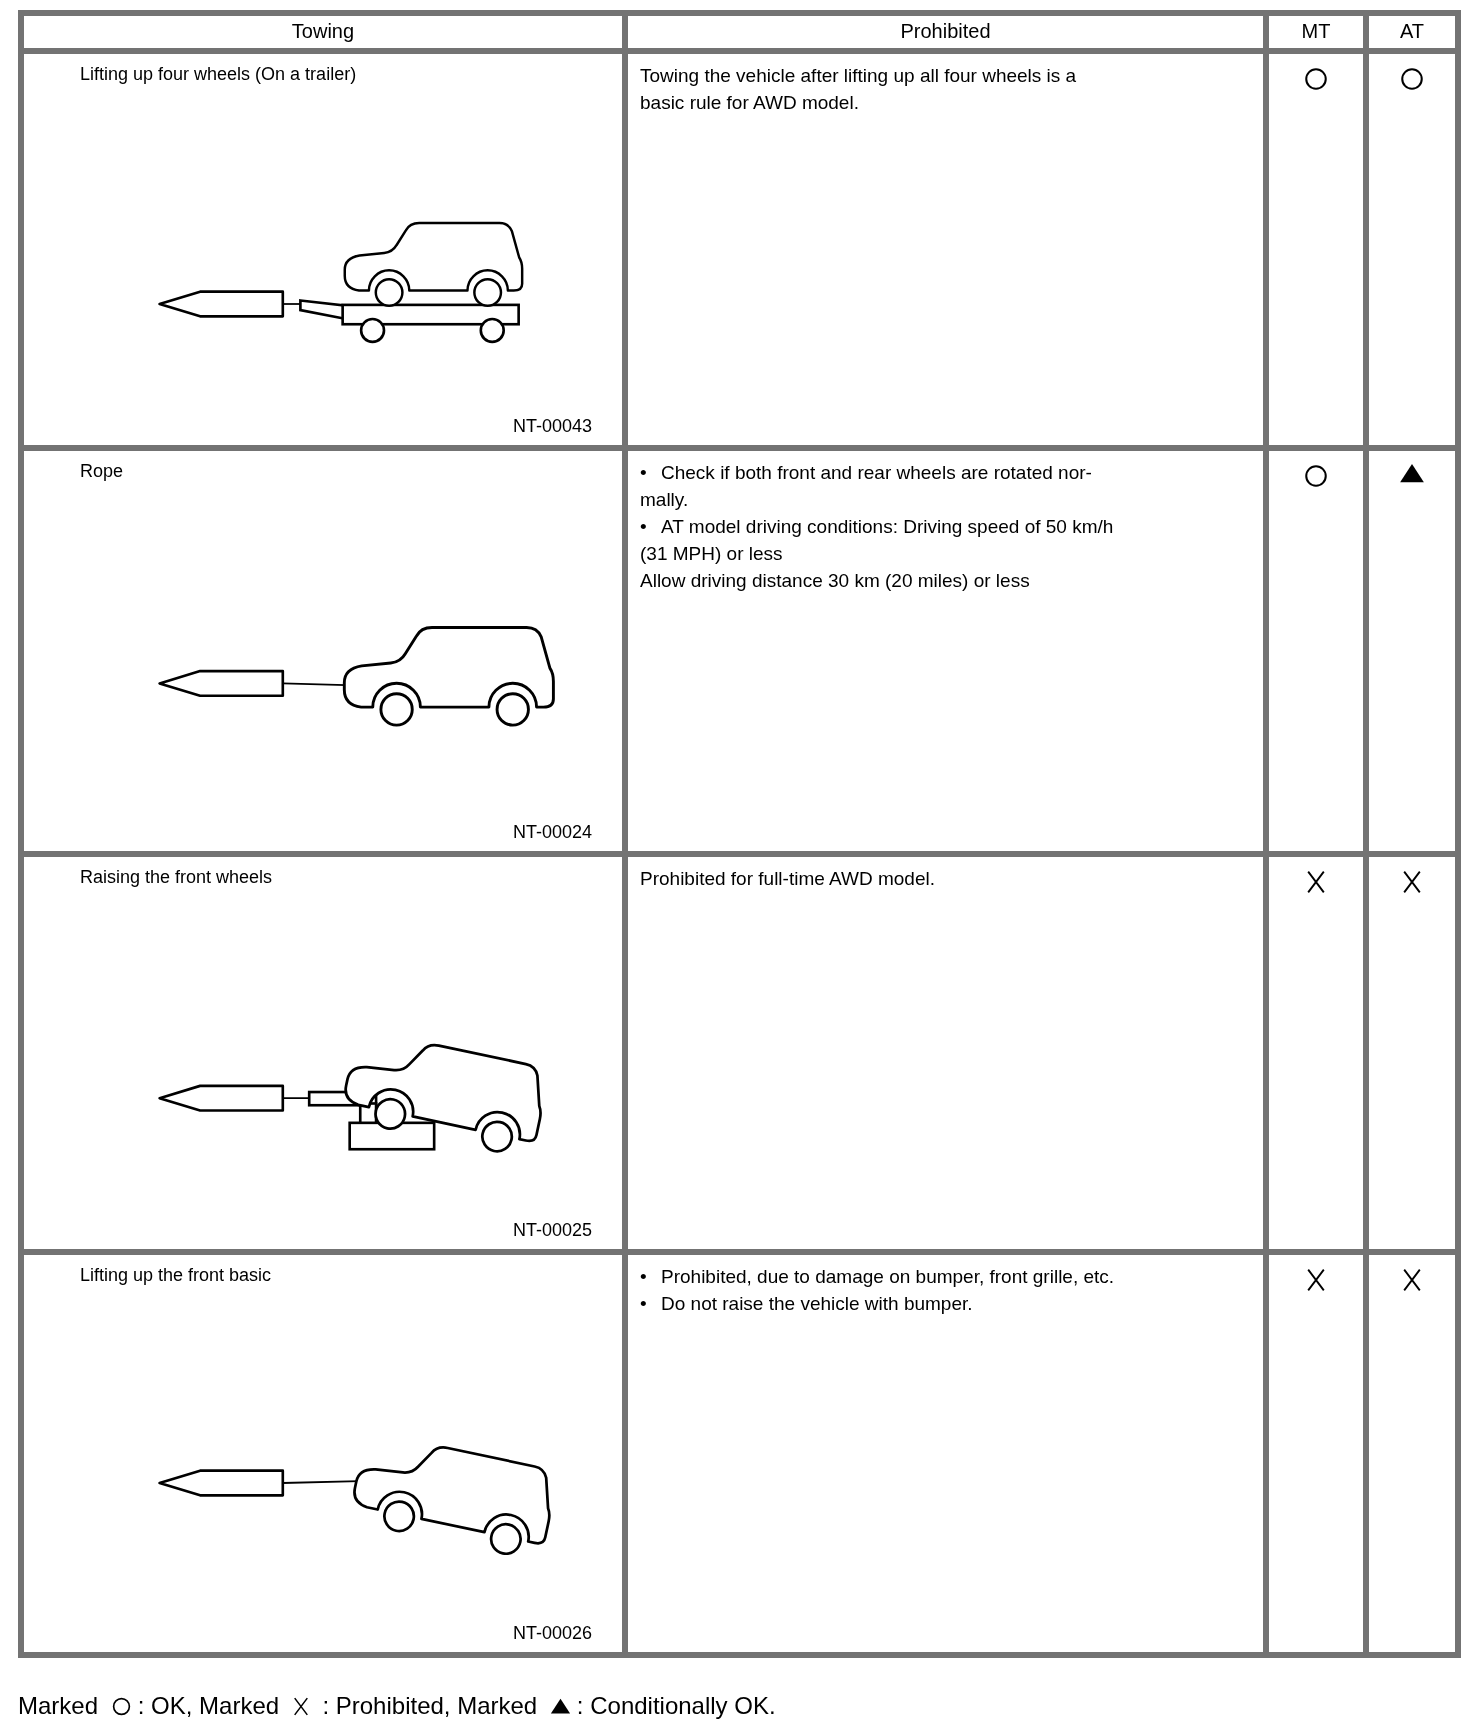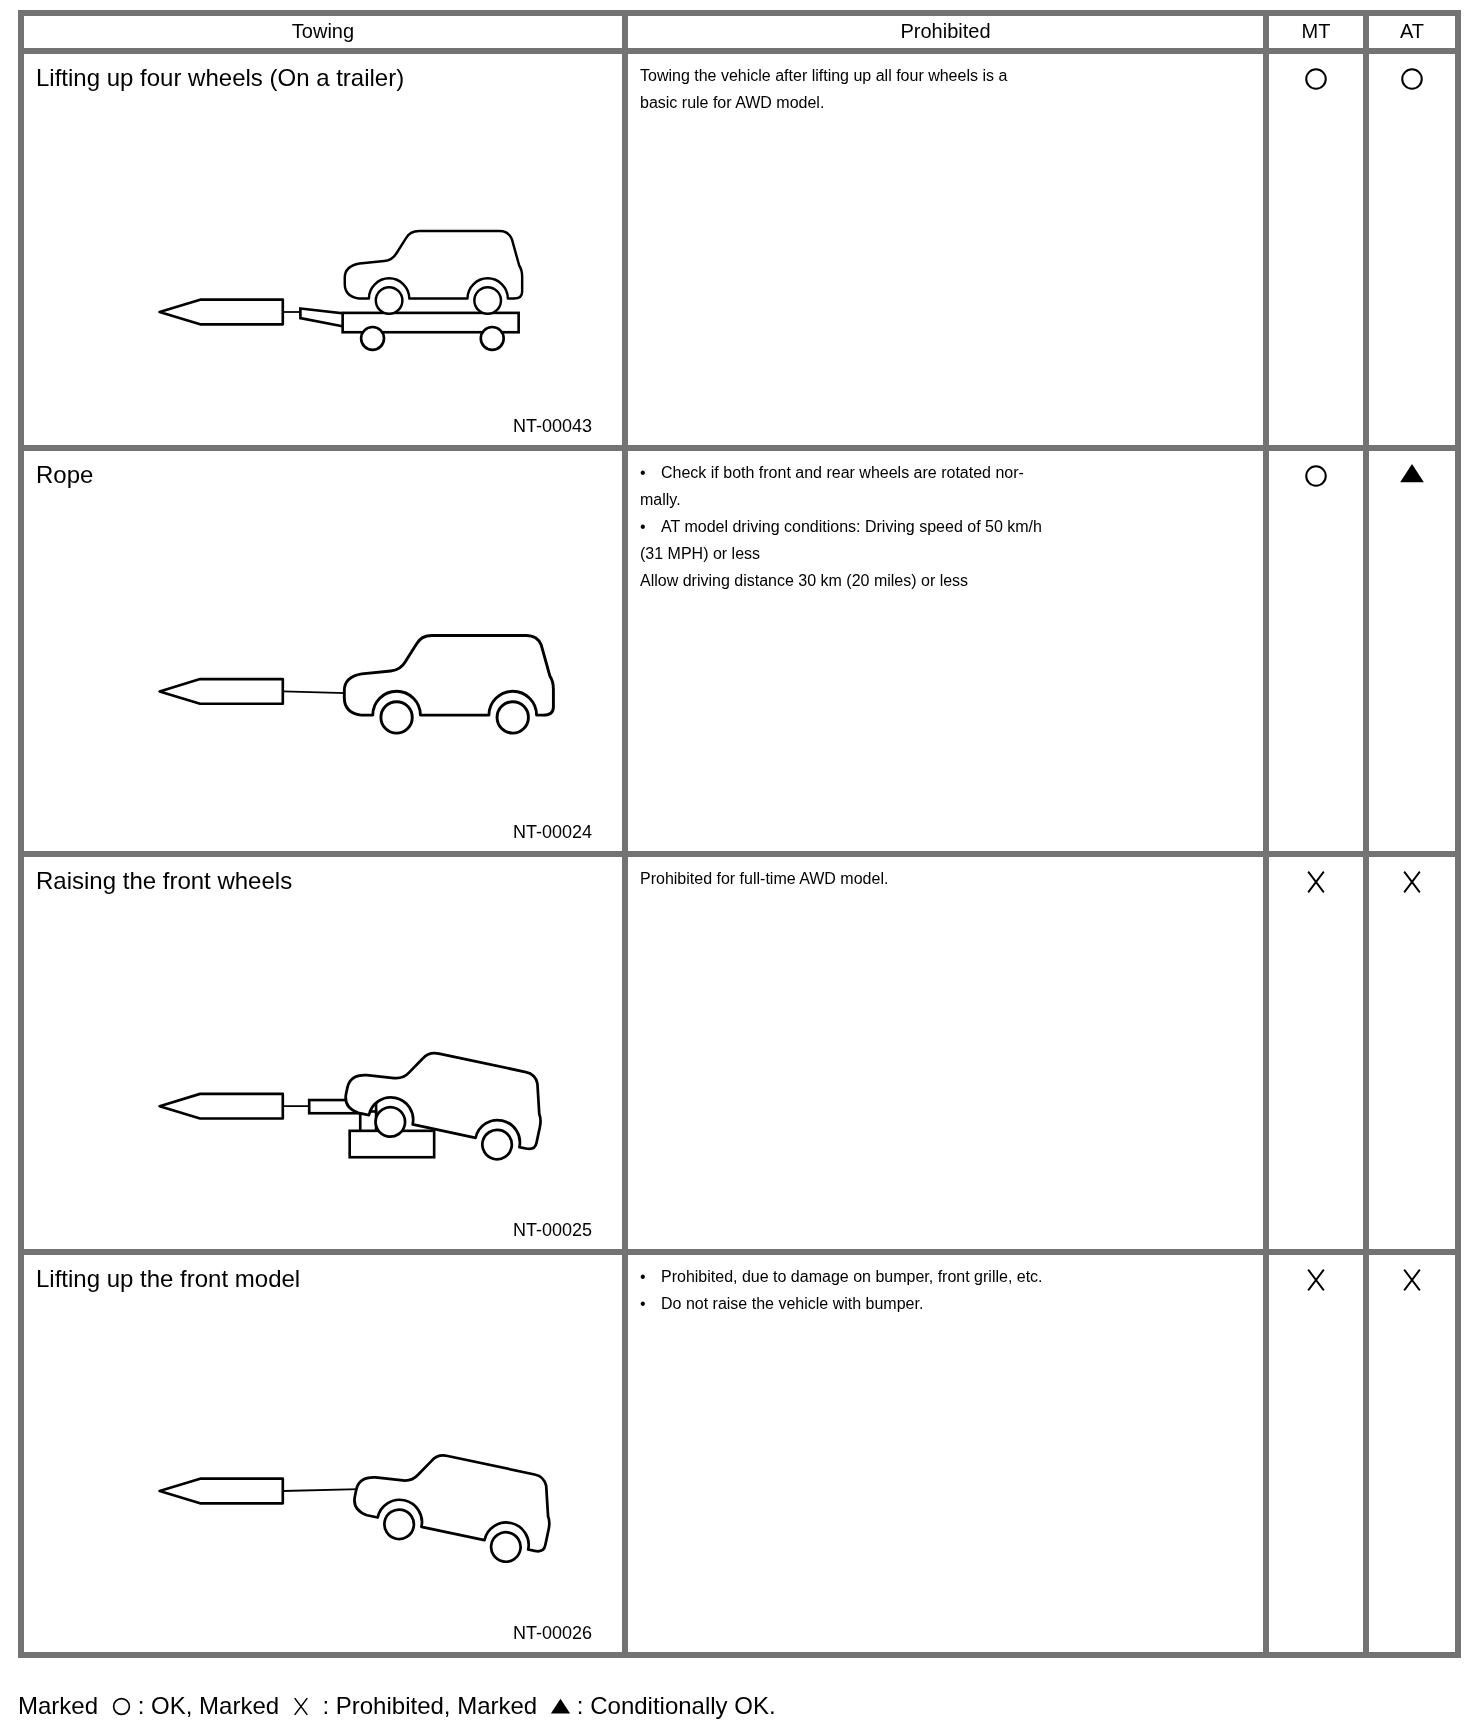--- a/index.html
+++ b/index.html
@@ -13,26 +13,26 @@
     margin:10px 0 0 18px;width:1437px;
   }
   .tow th,.tow td{border:6px solid #737373;vertical-align:top;padding:0;}
   .tow thead tr{height:38px;}
   .tow thead th{font-size:20px;font-weight:400;text-align:center;padding:4px 0 2px 0;}
   .tow tbody tr:nth-child(1){height:397px;}
   .tow tbody tr:nth-child(2){height:406px;}
   .tow tbody tr:nth-child(3){height:398px;}
   .tow tbody tr:nth-child(4){height:403px;}
   td.towing-cell{position:relative;}
-  .row-label{padding:8px 14px 0 12px;font-size:24px;line-height:1.35;}
+  .row-label{padding:8px 14px 0 12px;font-size:18px;line-height:1.35;margin-left:44px;}
   .fig-area{margin-top:86px;}
   .fig-area svg{display:block;margin-left:118px;}
   .fig-code{position:absolute;bottom:8px;right:30px;font-size:18px;}
   td.prec-cell{padding:8px 10px 0 12px;}
-  .prec-inner{width:600px;font-size:16px;line-height:27px;}
+  .prec-inner{width:600px;font-size:19px;line-height:27px;}
   .prec-item{white-space:pre-wrap;}
   .prec-item .bullet{display:inline-block;width:21px;}
   td.mark-cell{text-align:center;padding-top:12px;}
   .legend{
     display:flex;align-items:center;
     margin:34px 4px 0 18px;font-size:24px;
   }
   .legend .lg-text{white-space:pre;}
   .legend .sym{display:inline-flex;align-items:center;margin:0 6px;}
 </style>
@@ -146,21 +146,21 @@
     </td>
     <td class="mark-cell mt-cell"><span class="mark"><svg width="22" height="26" viewBox="0 0 24 30">
               <path d="M3,3 L21,27 M21,3 L3,27" stroke="#000000" stroke-width="2.2" fill="none"></path>
             </svg></span></td>
     <td class="mark-cell at-cell"><span class="mark"><svg width="22" height="26" viewBox="0 0 24 30">
               <path d="M3,3 L21,27 M21,3 L3,27" stroke="#000000" stroke-width="2.2" fill="none"></path>
             </svg></span></td>
   </tr>
       <tr>
     <td class="towing-cell">
-      <div class="row-label">Lifting up the front model</div>
+      <div class="row-label">Lifting up the front basic</div>
       <div class="fig-area">
             <svg width="440" height="220" viewBox="0 0 500 250">
               <path d="M160,111 L66,111 L20,125 L66,139 L160,139 Z" fill="#ffffff" stroke="#000000" stroke-width="3" stroke-linejoin="round"></path>
               <line x1="160" y1="125" x2="247" y2="123" stroke="#000000" stroke-width="2"></line>
               <g transform="translate(410,205) rotate(12) scale(0.62) translate(-305,-193)" fill="#ffffff" stroke="#000000" stroke-width="5" stroke-linejoin="round">
                 <path d="M15,120 Q15,96 45,91 L95,86 Q112,84 120,70 L139,40 Q147,25 166,25 L329,25 Q347,25 354,41 L369,95 Q375,104 375,118 L375,148 Q375,162 358,162 L346,162 A41,41 0 0 0 264,162 L146,162 A41,41 0 0 0 64,162 L44,162 Q15,158 15,132 Z"></path>
                 <circle cx="105" cy="166" r="27"></circle>
                 <circle cx="305" cy="166" r="27"></circle>
               </g>
             </svg>

